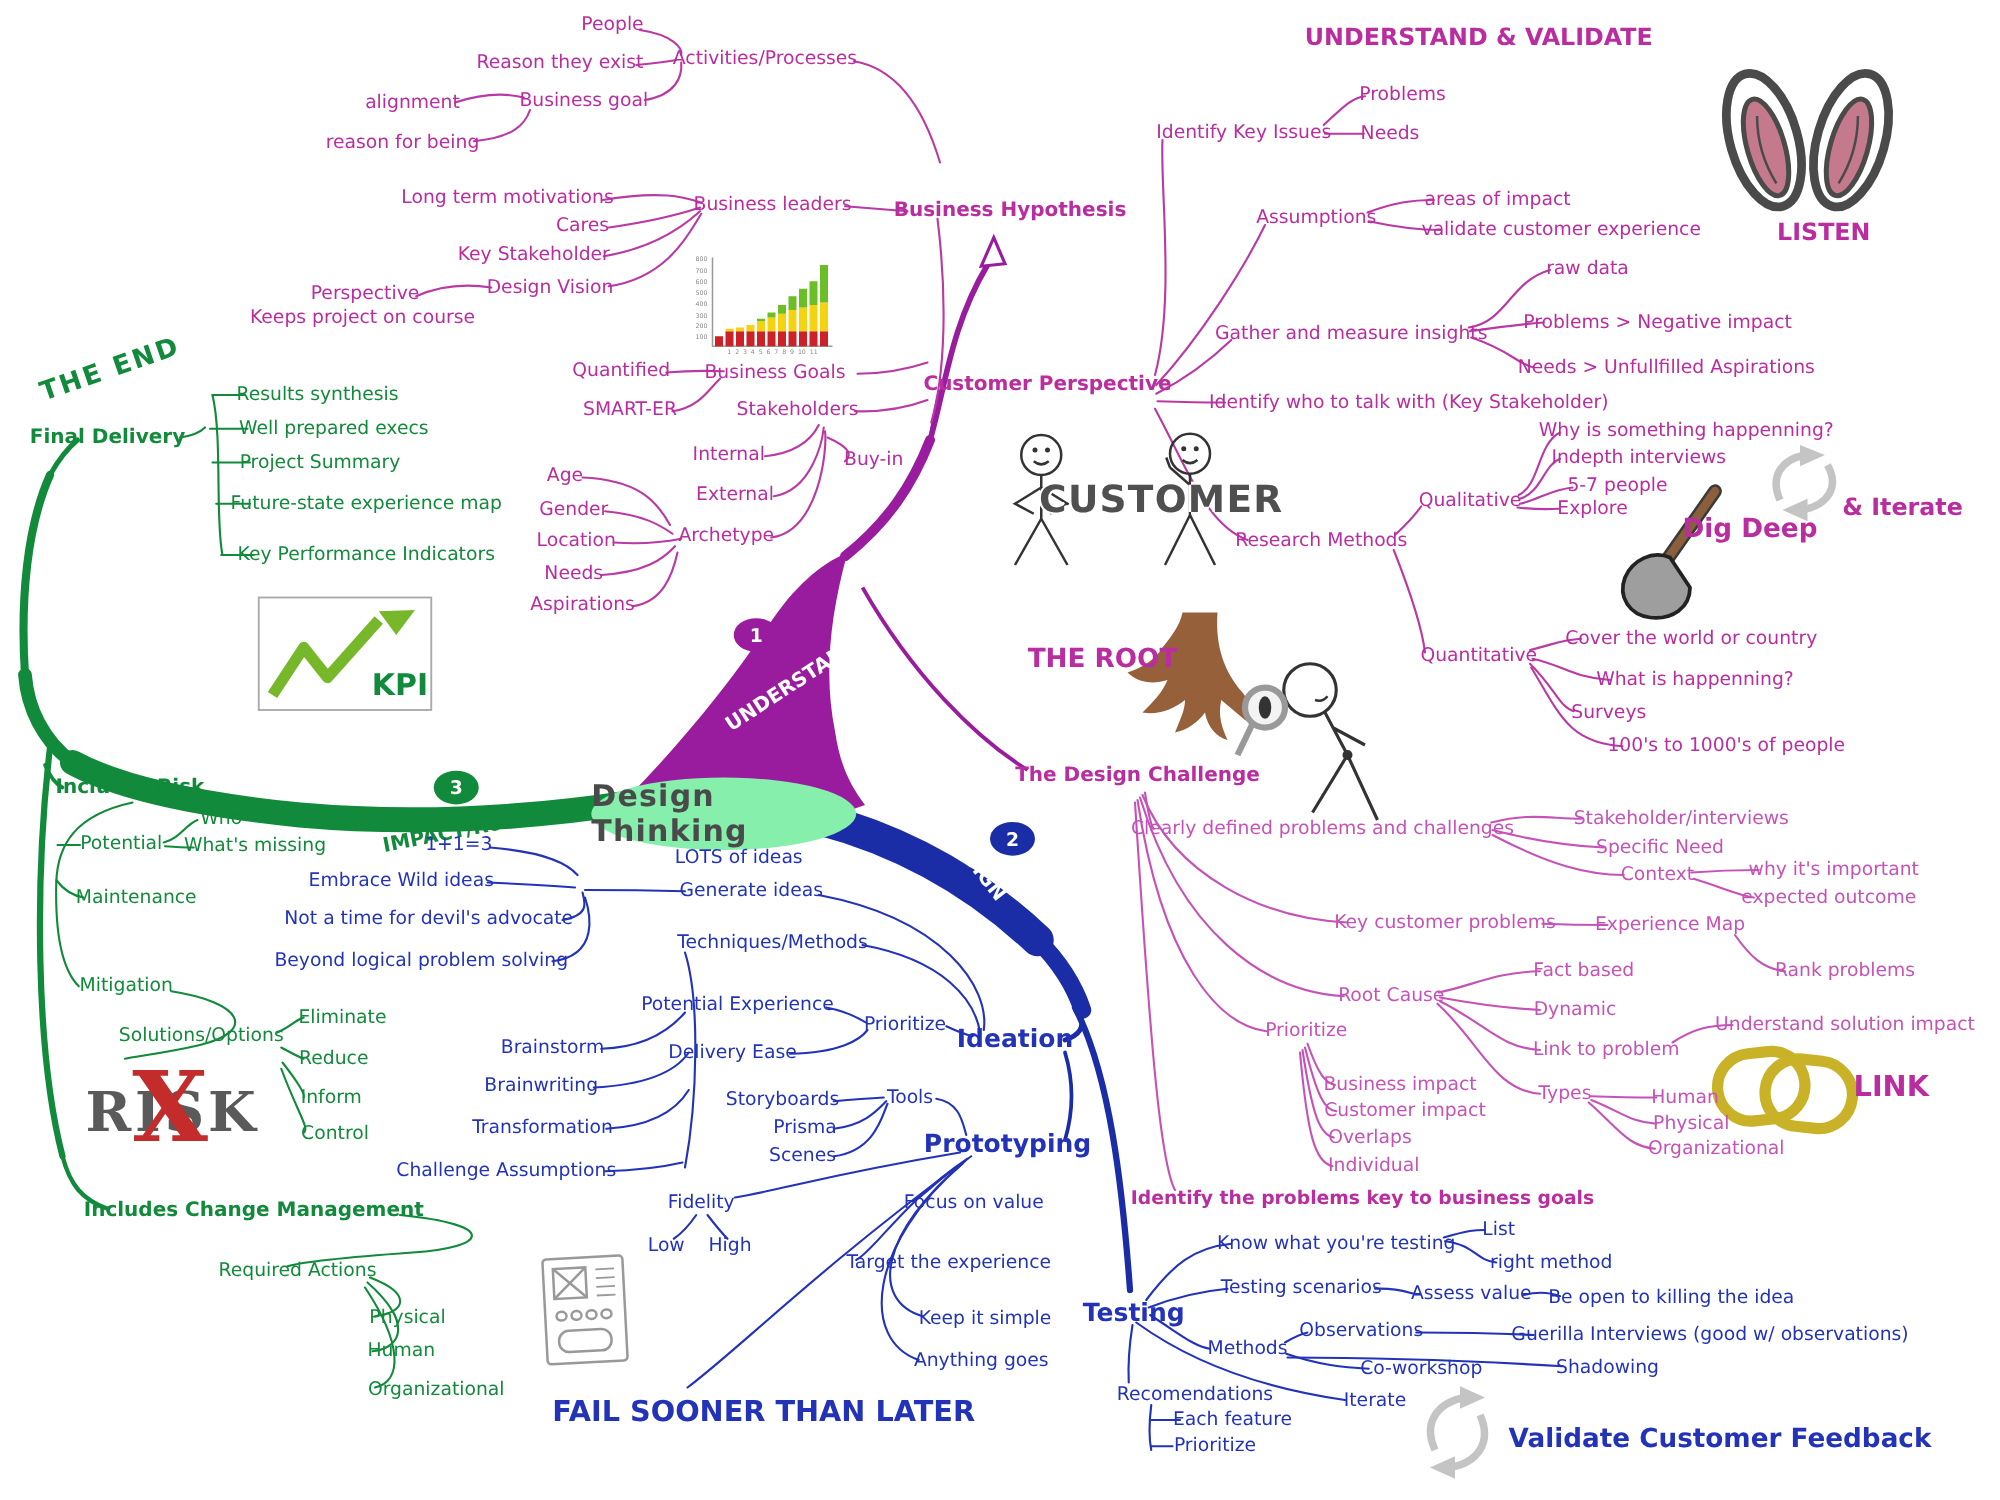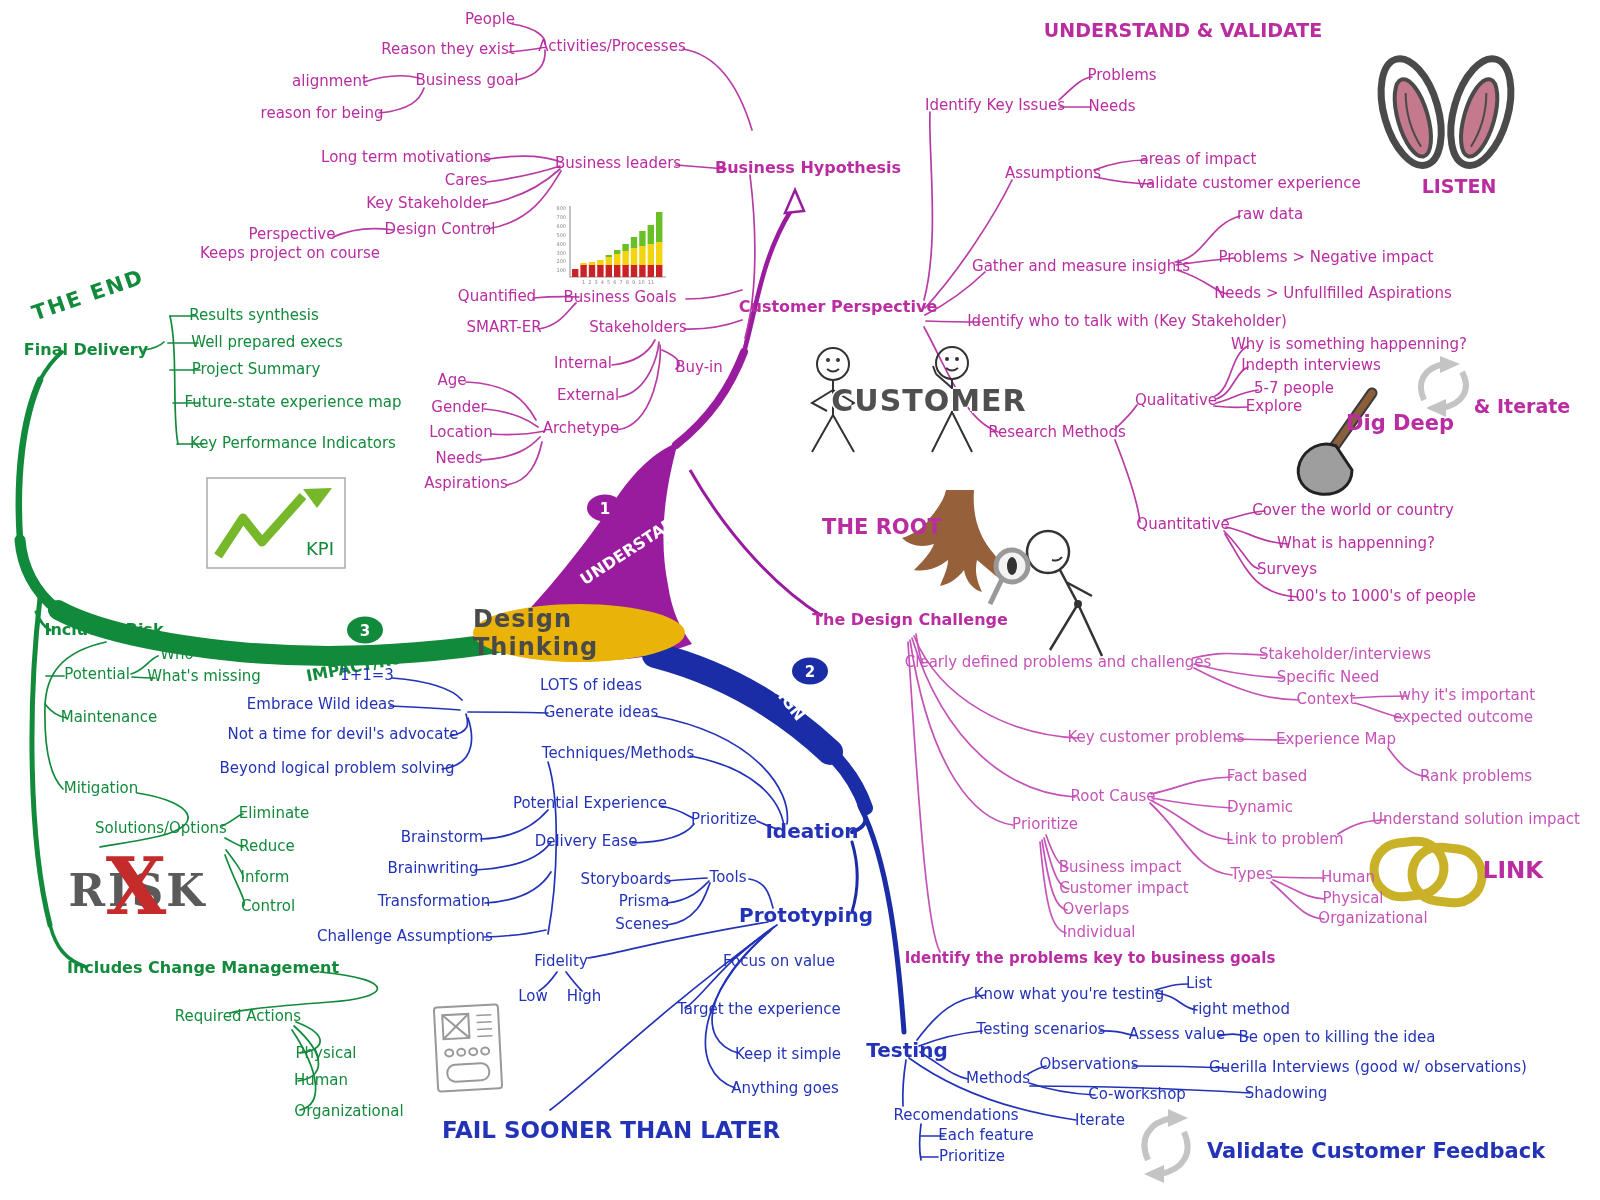--- a/index.html
+++ b/index.html
@@ -6,35 +6,35 @@
   #stage{position:relative;width:1600px;height:1200px;background:#fff;overflow:hidden}
   svg.layer{position:absolute;left:0;top:0;z-index:1}
   .l{position:absolute;transform:translate(-50%,-50%);white-space:nowrap;font-size:15px;z-index:3;line-height:1.05}
   .m{color:#B92DA0}
   .o{color:#C553B7}
   .g{color:#128A3B}
   .b{color:#2333B8}
   .w{color:#ffffff}
   .bd{font-weight:bold}.s16{font-size:16px}.s17{font-size:20px}.s19{font-size:19px}
   .s21{font-size:21px}.s23{font-size:23px}
-  .hub{position:absolute;left:473px;top:604px;width:212px;height:58px;background:#eab308;
+  .hub{position:absolute;left:473px;top:622px;width:212px;height:58px;background:#86efac;
        border-radius:50%;z-index:2;display:flex;align-items:center;justify-content:center;
        font-size:24px;font-weight:bold;color:#4a4a4a;letter-spacing:1px}
   .badge{position:absolute;width:36px;height:27px;border-radius:50%;color:#fff;font-weight:bold;
          font-size:15px;display:flex;align-items:center;justify-content:center;z-index:4;
          transform:translate(-50%,-50%)}
   .b1{background:#9A1C9E}.b2{background:#1B2DA6}.b3{background:#128A3B}
   .risk-word{position:absolute;font-family:"DejaVu Serif",serif;font-weight:bold;font-size:44px;
              color:#5a5a5a;letter-spacing:3px;z-index:3;transform:translate(-50%,-50%)}
   .risk-x{position:absolute;font-family:"DejaVu Serif",serif;font-weight:bold;font-size:78px;
           color:#C42B2B;z-index:4;transform:translate(-50%,-50%)}
   .customer{position:absolute;font-size:30px;font-weight:bold;color:#4f4f4f;z-index:3;
             transform:translate(-50%,-50%);letter-spacing:1px;
             text-shadow:-2px 0 #fff,2px 0 #fff,0 -2px #fff,0 2px #fff}
-  .kpi{position:absolute;font-size:18px;font-weight:normal;color:#128A3B;z-index:3;transform:translate(-50%,-50%)}
+  .kpi{position:absolute;font-size:24px;font-weight:bold;color:#128A3B;z-index:3;transform:translate(-50%,-50%)}
   .yticks{position:absolute;left:544px;top:204px;width:22px;font-size:5px;line-height:8.9px;
           color:#888;text-align:right;white-space:pre;z-index:3}
   .xticks{position:absolute;left:570px;top:279px;width:96px;font-size:5px;color:#888;
           text-align:center;word-spacing:1.5px;z-index:3}
 </style>
 </head>
 <body>
 
 <div id="stage">
 
@@ -343,21 +343,21 @@
 
 <span class="l m" style="left:490px;top:20px">People</span>
 <span class="l m" style="left:448px;top:50px">Reason they exist</span>
 <span class="l m" style="left:612px;top:47px">Activities/Processes</span>
 <span class="l m" style="left:330px;top:82px">alignment</span>
 <span class="l m" style="left:467px;top:81px">Business goal</span>
 <span class="l m" style="left:322px;top:114px">reason for being</span>
 <span class="l m" style="left:406px;top:158px">Long term motivations</span>
 <span class="l m" style="left:466px;top:181px">Cares</span>
 <span class="l m" style="left:427px;top:204px">Key Stakeholder</span>
-<span class="l m" style="left:440px;top:230px">Design Control</span>
+<span class="l m" style="left:440px;top:230px">Design Vision</span>
 <span class="l m" style="left:292px;top:235px">Perspective</span>
 <span class="l m" style="left:290px;top:254px">Keeps project on course</span>
 <span class="l m" style="left:618px;top:164px">Business leaders</span>
 <span class="l m bd s16" style="left:808px;top:168px">Business Hypothesis</span>
 <span class="l m" style="left:497px;top:297px">Quantified</span>
 <span class="l m" style="left:620px;top:298px">Business Goals</span>
 <span class="l m" style="left:504px;top:328px">SMART-ER</span>
 <span class="l m" style="left:638px;top:328px">Stakeholders</span>
 <span class="l m" style="left:583px;top:364px">Internal</span>
 <span class="l m" style="left:588px;top:396px">External</span>

